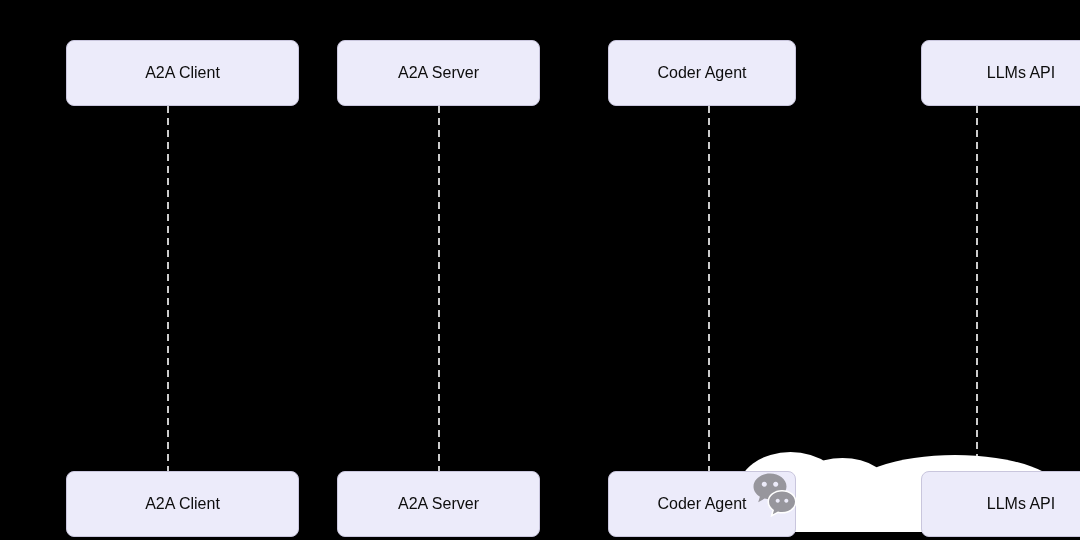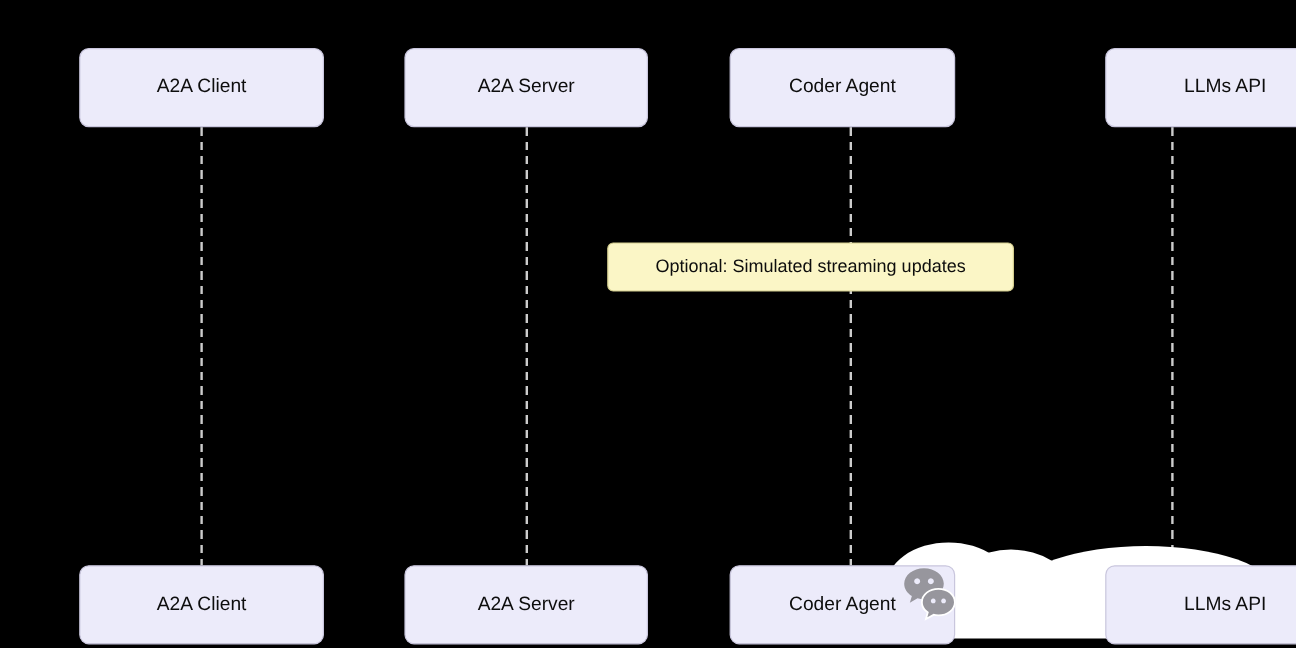--- a/index.html
+++ b/index.html
@@ -40,21 +40,21 @@
     display: flex;
     align-items: center;
     justify-content: center;
     color: #0d0d0d;
     font-size: 16px;
     z-index: 2;
     box-sizing: border-box;
   }
   .row-top    { top: 40px; }
   .row-bottom { top: 471px; }
-  .col-1 { left: 66px;  width: 204px; }
+  .col-1 { left: 66px;  width: 233px; }
   .col-2 { left: 337px; width: 203px; }
   .col-3 { left: 608px; width: 188px; }
   .col-4 { left: 877px; width: 200px; margin-left: 44px; }
 
   
   .note {
     position: absolute;
     left: 506px;
     top: 202px;
     width: 339px;
@@ -121,23 +121,20 @@
   <div class="participant row-top col-2">
     <span>A2A Server</span>
   </div>
   <div class="participant row-top col-3">
     <span>Coder Agent</span>
   </div>
   <div class="participant row-top col-4">
     <span>LLMs API</span>
   </div>
 
-  <div class="note">
-    <span>Optional: Simulated streaming updates</span>
-  </div>
 
   <div class="participant row-bottom col-1">
     <span>A2A Client</span>
   </div>
   <div class="participant row-bottom col-2">
     <span>A2A Server</span>
   </div>
   <div class="participant row-bottom col-3">
     <span>Coder Agent</span>
   </div>

